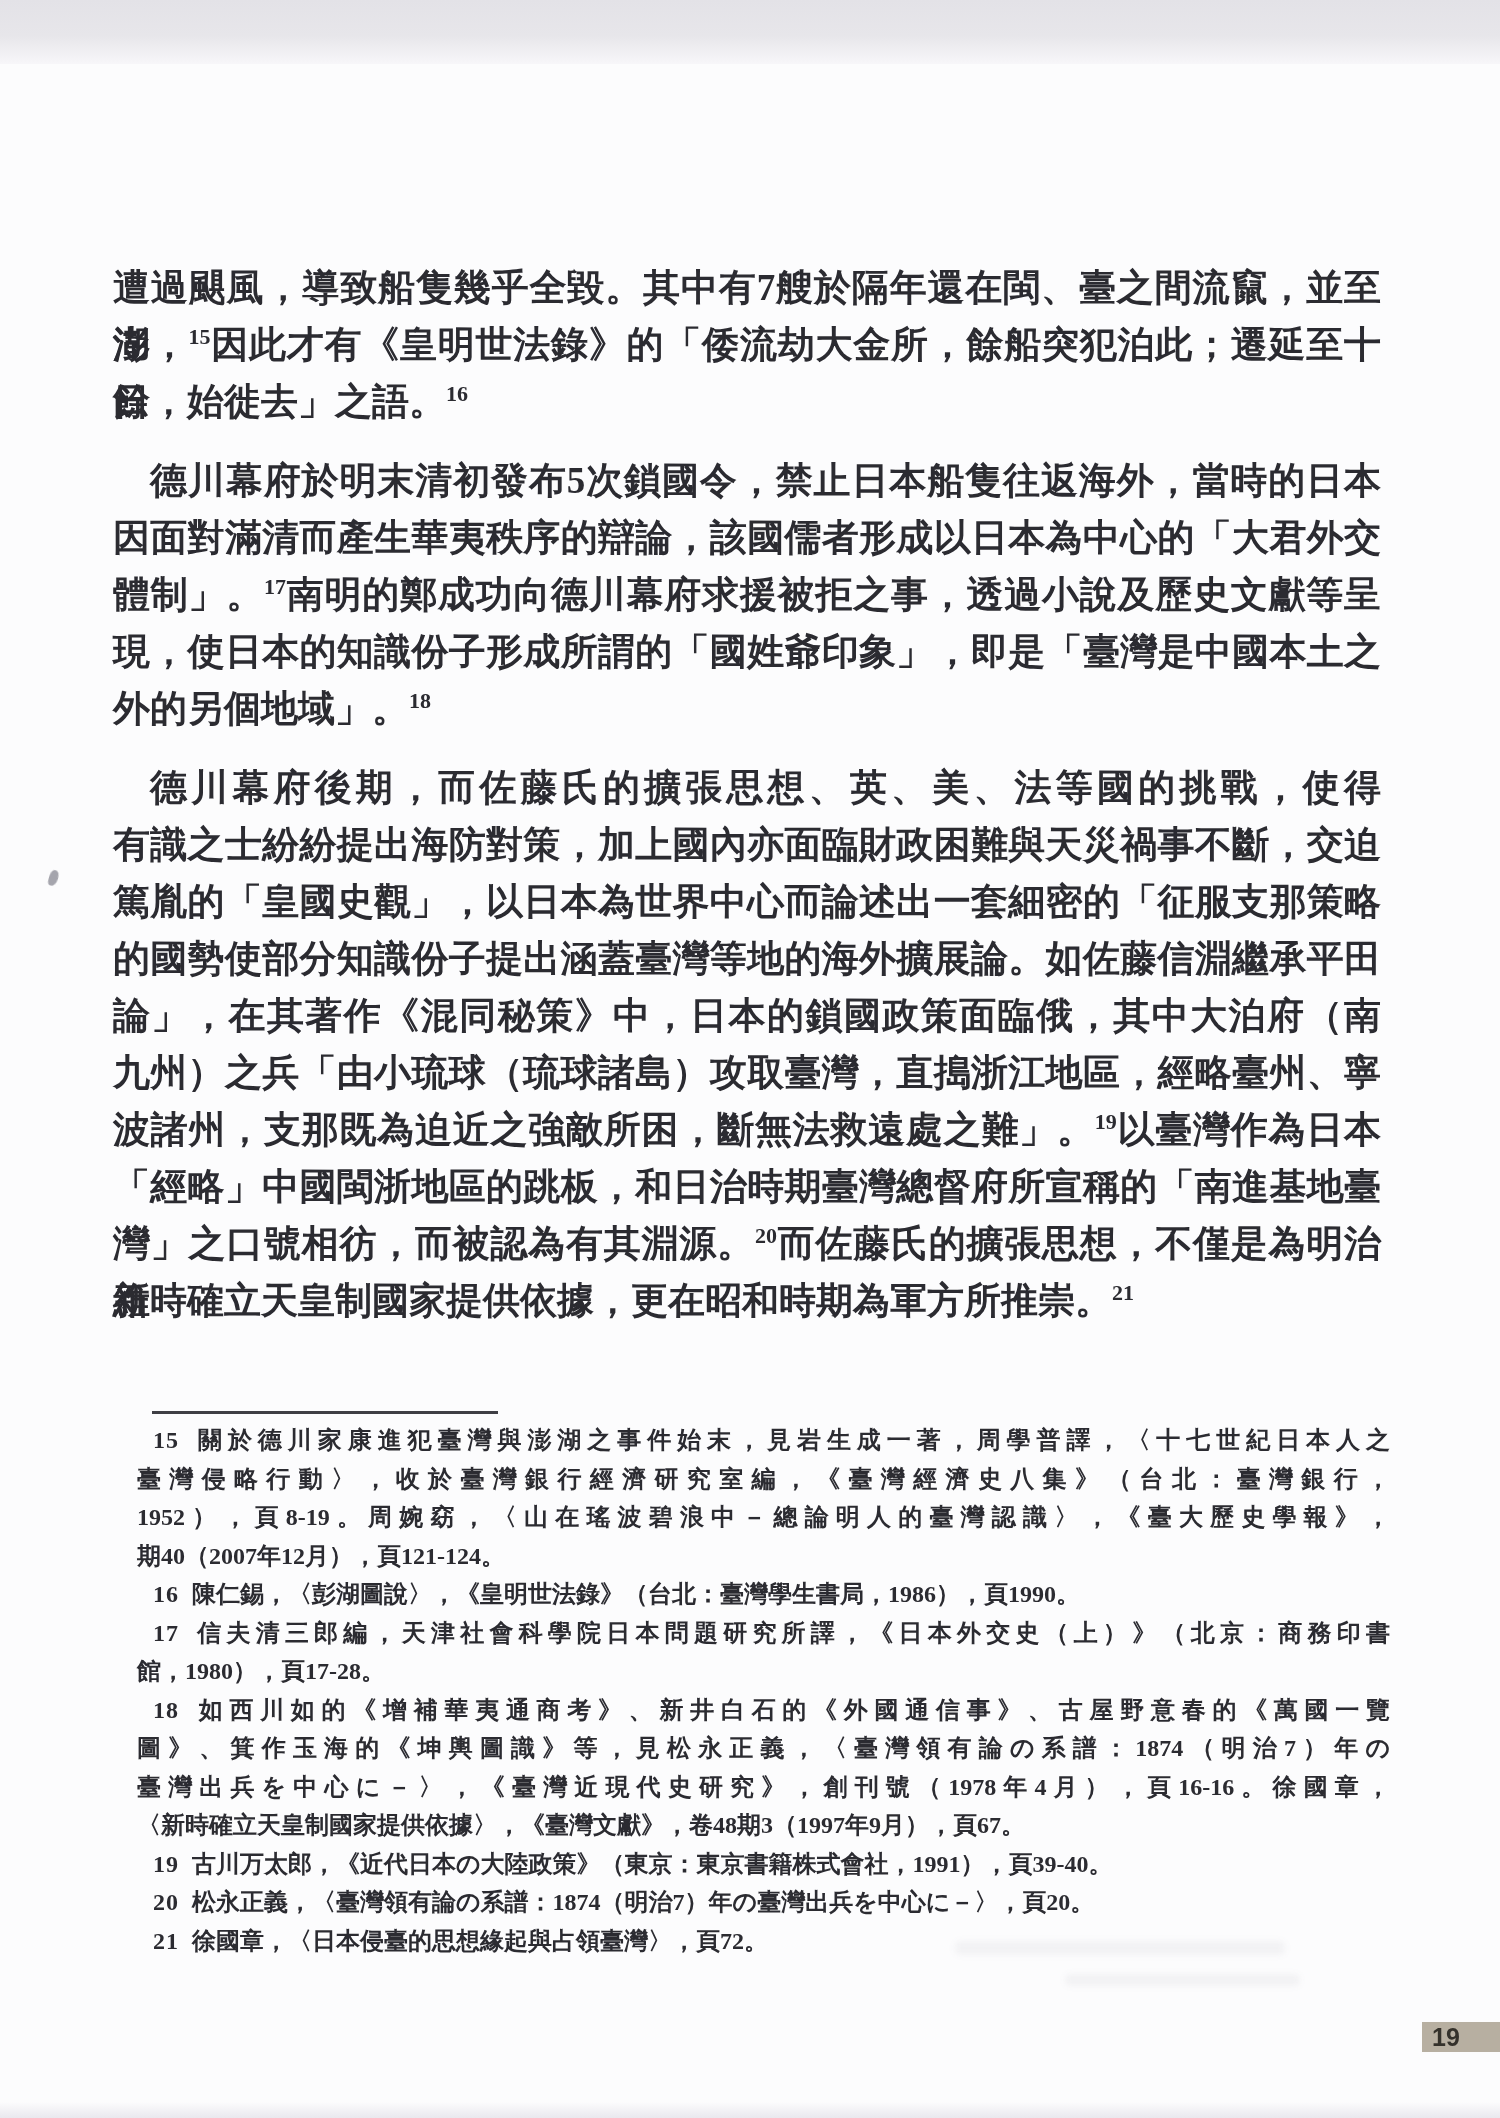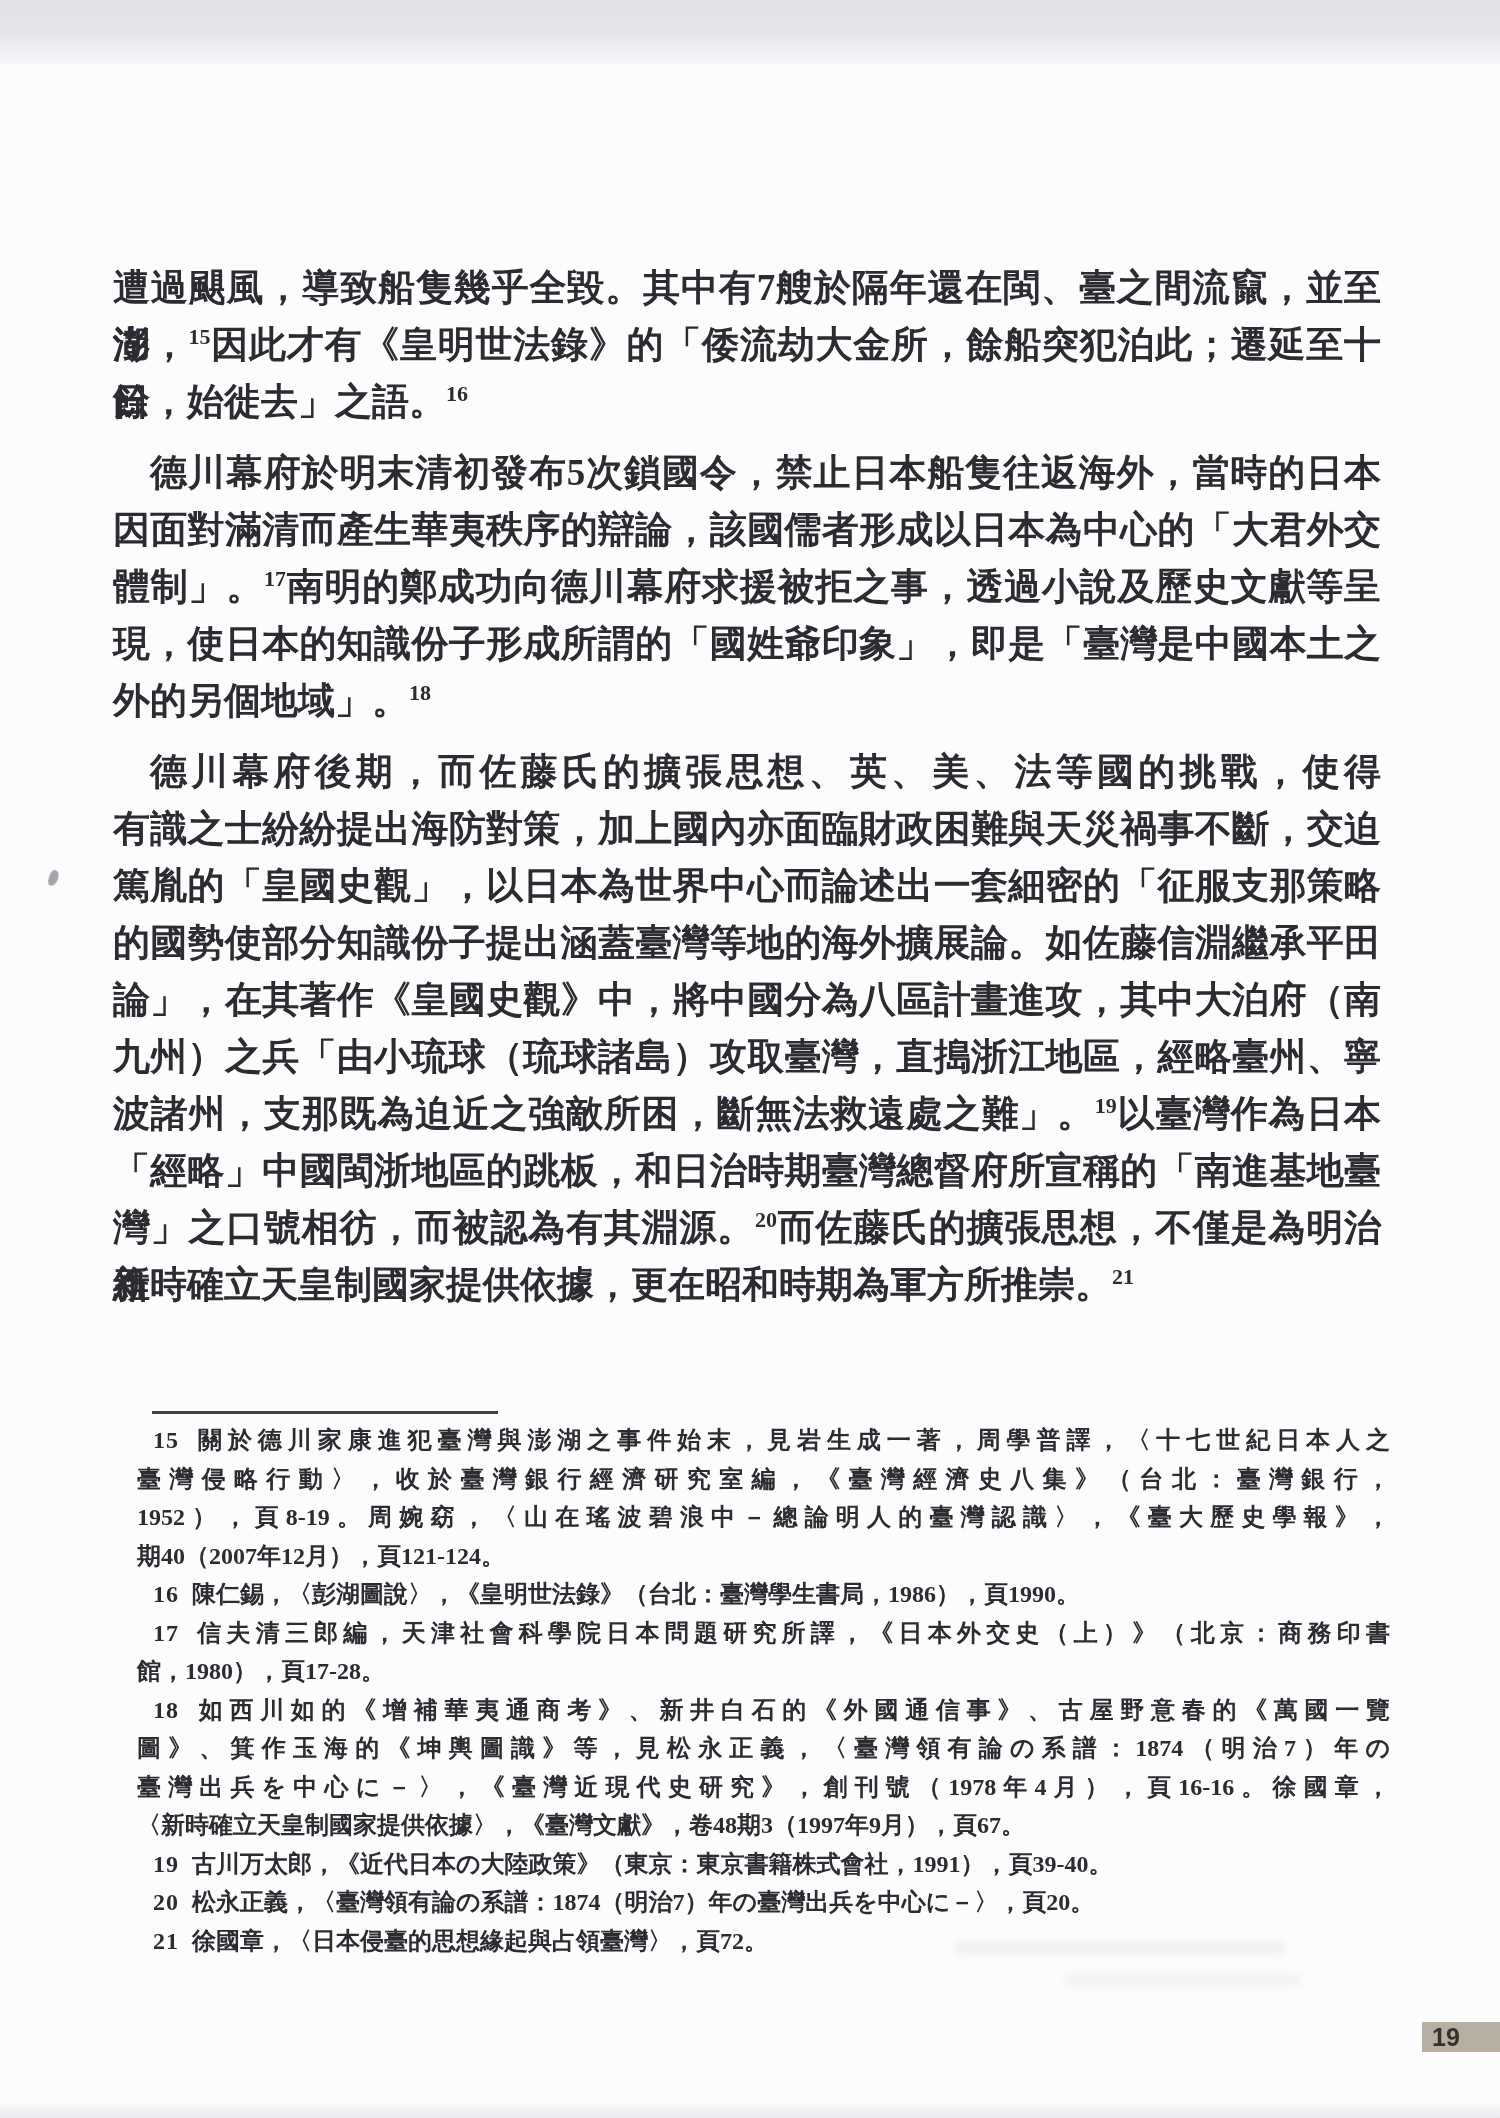--- a/index.html
+++ b/index.html
@@ -29,21 +29,21 @@
   }
   .tl {
     text-align:justify;
     text-align-last:justify;
     text-justify:inter-character;
     white-space:nowrap;
   }
   .main-text .tl { height:57px; line-height:57px; white-space:normal; }
   .tl.last { text-align-last:left; }
   .tl.ind { padding-left:37px; }
-  .main-text .para + .para { margin-top:14px; }
+  .main-text .para + .para { margin-top:22px; }
   sup.fnref {
     font-size:22px; line-height:0; vertical-align:super;
     letter-spacing:0;
   }
   
   .fn-sep {
     position:absolute; left:152px; top:1411px; width:346px; height:3px;
     background:#3f3f45;
   }
   
@@ -97,21 +97,21 @@
         <div class="tl">因面對滿清而產生華夷秩序的辯論，該國儒者形成以日本為中心的「大君外交</div>
         <div class="tl">體制」。<sup class="fnref">17</sup>南明的鄭成功向德川幕府求援被拒之事，透過小說及歷史文獻等呈</div>
         <div class="tl">現，使日本的知識份子形成所謂的「國姓爺印象」，即是「臺灣是中國本土之</div>
         <div class="tl last">外的另個地域」。<sup class="fnref">18</sup></div>
       </div>
       <div class="para">
         <div class="tl ind">德川幕府後期，而佐藤氏的擴張思想、英、美、法等國的挑戰，使得</div>
         <div class="tl">有識之士紛紛提出海防對策，加上國內亦面臨財政困難與天災禍事不斷，交迫</div>
         <div class="tl">篤胤的「皇國史觀」，以日本為世界中心而論述出一套細密的「征服支那策略</div>
         <div class="tl">的國勢使部分知識份子提出涵蓋臺灣等地的海外擴展論。如佐藤信淵繼承平田</div>
-        <div class="tl">論」，在其著作《皇國史觀》中，將中國分為八區計畫進攻，其中大泊府（南</div>
+        <div class="tl">論」，在其著作《混同秘策》中，日本的鎖國政策面臨俄，其中大泊府（南</div>
         <div class="tl">九州）之兵「由小琉球（琉球諸島）攻取臺灣，直搗浙江地區，經略臺州、寧</div>
         <div class="tl">波諸州，支那既為迫近之強敵所困，斷無法救遠處之難」。<sup class="fnref">19</sup>以臺灣作為日本</div>
         <div class="tl">「經略」中國閩浙地區的跳板，和日治時期臺灣總督府所宣稱的「南進基地臺</div>
         <div class="tl">灣」之口號相彷，而被認為有其淵源。<sup class="fnref">20</sup>而佐藤氏的擴張思想，不僅是為明治維</div>
         <div class="tl last">新時確立天皇制國家提供依據，更在昭和時期為軍方所推崇。<sup class="fnref">21</sup></div>
       </div>
     </div>
 
   <div class="fn-sep"></div>
 

